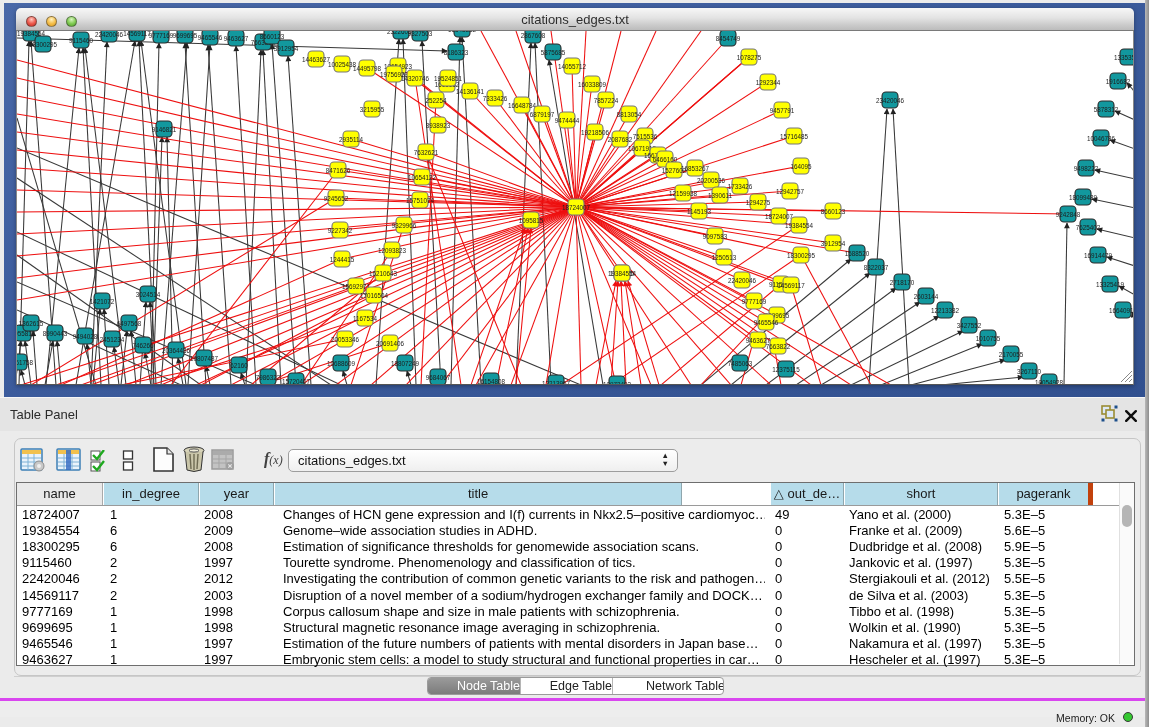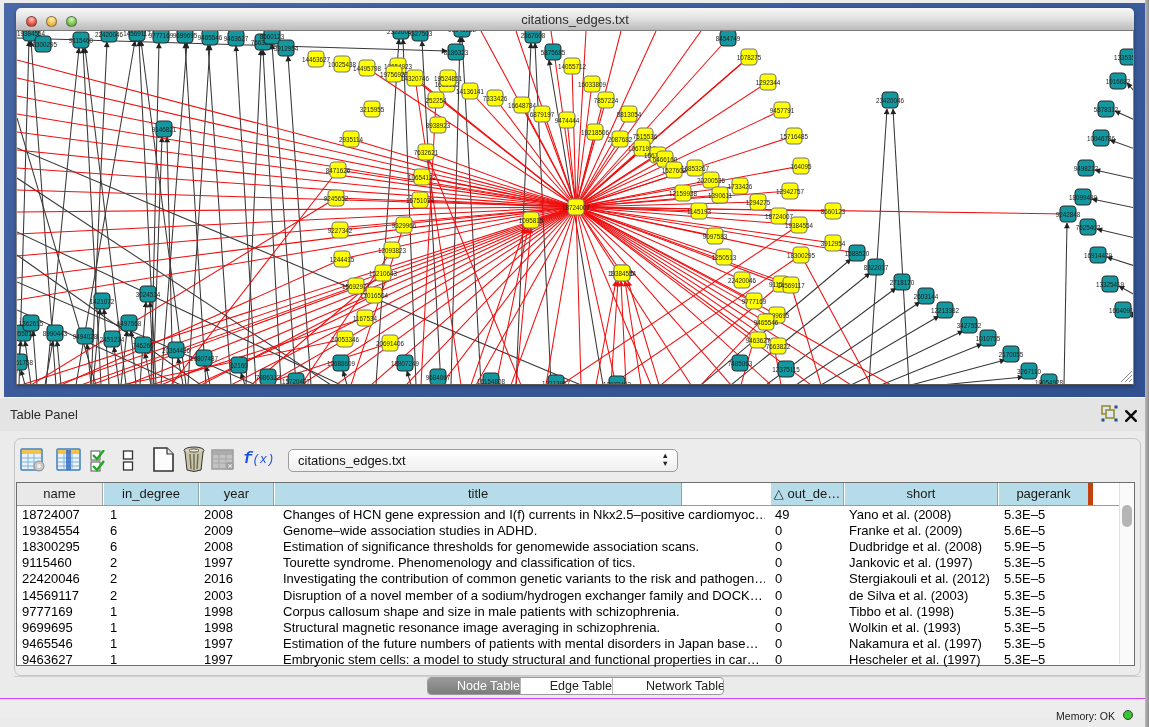--- a/index.html
+++ b/index.html
@@ -41,21 +41,21 @@
 #sth{left:2px;top:22px;width:10px;height:22px;background:#b5b5b5;border-radius:5px}
 
 #tabs{left:427px;top:677px;width:297px;height:18px;background:#fff;border:1px solid #9b9b9b;
  border-radius:4px;font-size:12.5px;color:#222;overflow:hidden}
 #tabs .seg{position:absolute;top:0;height:18px;text-align:right;line-height:17px}
 #seg1{left:0;width:92px;background:linear-gradient(#9a9a9a,#787878);color:#fff}
 #seg2{left:92px;width:92px;border-left:1px solid #b5b5b5}
 #seg3{left:184px;width:113px;border-left:1px solid #b5b5b5}
 #tabline{left:14px;top:676px;width:1127px;height:1px;background:#cfcfcf}
 
-#status{left:0;top:698px;width:1145px;height:19px;background:#ededed;border-top:1px solid #d946ef}
+#status{left:0;top:698px;width:1145px;height:19px;background:#ededed;border-top:3px solid #d946ef}
 #mem{right:30px;top:11px;font-size:10.5px;color:#222}
 #memdot{right:12px;top:11px;width:10px;height:10px;border-radius:50%;background:#35c831;border:1.5px solid #3a3a3a}
 
 #redge{left:1145px;top:0;width:4px;height:727px;background:linear-gradient(90deg,#b8b8b8,#8e8e8e)}
 #tpfloat{left:1101px;top:7px;width:17px;height:17px}
 #tpclose{left:1125px;top:12px}
 </style></head><body>
 <div id="desk" class="abs"></div>
 <div id="netwin" class="abs">
   <div id="tbar" class="abs">
@@ -651,41 +651,41 @@
    <rect x="2" y="2" width="19" height="4" fill="#ababab"></rect>
    <g stroke="#a5a5a5" stroke-width="1">
         <line x1="2" y1="10" x2="21" y2="10"></line>
         <line x1="2" y1="14" x2="21" y2="14"></line>
         <line x1="8" y1="6" x2="8" y2="20"></line>
         <line x1="15" y1="6" x2="15" y2="20"></line>
       </g>
    <circle cx="19" cy="17" r="4" fill="#9f9f9f"></circle>
       <path d="M17.3 15.3 L20.7 18.7 M20.7 15.3 L17.3 18.7" stroke="#e4e4e4" stroke-width="1.2"></path>
  </svg>
- <div class="abs" style="left:243px;top:53px;font-size:16px;color:#1d4ed8;font-family:Liberation Mono, monospace;font-style:italic"><b>f</b><span style="font-size:12px">(x)</span></div>
+ <div class="abs" style="left:264px;top:53px;font-size:16px;color:#404040;font-family:Liberation Serif, serif;font-style:italic"><b>f</b><span style="font-size:12px">(x)</span></div>
  <div id="combo" class="abs">citations_edges.txt<span class="ar">▲<br>▼</span></div>
 
  <div id="tbl" class="abs"></div>
  <div id="hdr" class="abs" style="left:17px;top:86px">
    <div class="hc" style="left:0;width:86px;background:#e9e9e9;border-right:1px solid #a9a9a9">name</div>
    <div class="hc" style="left:87px;width:95px">in_degree</div>
    <div class="hc" style="left:183px;width:74px">year</div>
    <div class="hc" style="left:258px;width:407px">title</div>
    <div class="hc" style="left:754px;width:73px">△ out_de…</div>
    <div class="hc" style="left:828px;width:153px">short</div>
    <div class="hc" style="left:982px;width:94px;border-right:5px solid #c2410c">pagerank</div>
  </div>
  <div class="abs" style="left:0;top:-397px;width:0;height:0">
       <div class="trow" style="top:506.5px">
         <span style="left:22px">18724007</span>
         <span style="left:110px">1</span>
         <span style="left:204px">2008</span>
         <span style="left:283px;width:482px;overflow:hidden;white-space:nowrap">Changes of HCN gene expression and I(f) currents in Nkx2.5–positive cardiomyoc…</span>
         <span style="left:775px">49</span>
-        <span style="left:849px">Yano et al. (2008)</span>
+        <span style="left:849px">Yano et al. (2000)</span>
         <span style="left:1004px">5.3E–5</span>
       </div>
 <div class="trow" style="top:522.7px">
         <span style="left:22px">19384554</span>
         <span style="left:110px">6</span>
         <span style="left:204px">2009</span>
         <span style="left:283px;width:482px;overflow:hidden;white-space:nowrap">Genome–wide association studies in ADHD.</span>
         <span style="left:775px">0</span>
         <span style="left:849px">Franke et al. (2009)</span>
         <span style="left:1004px">5.6E–5</span>
@@ -704,21 +704,21 @@
         <span style="left:110px">2</span>
         <span style="left:204px">1997</span>
         <span style="left:283px;width:482px;overflow:hidden;white-space:nowrap">Tourette syndrome. Phenomenology and classification of tics.</span>
         <span style="left:775px">0</span>
         <span style="left:849px">Jankovic et al. (1997)</span>
         <span style="left:1004px">5.3E–5</span>
       </div>
 <div class="trow" style="top:571.3px">
         <span style="left:22px">22420046</span>
         <span style="left:110px">2</span>
-        <span style="left:204px">2016</span>
+        <span style="left:204px">2012</span>
         <span style="left:283px;width:482px;overflow:hidden;white-space:nowrap">Investigating the contribution of common genetic variants to the risk and pathogen…</span>
         <span style="left:775px">0</span>
         <span style="left:849px">Stergiakouli et al. (2012)</span>
         <span style="left:1004px">5.5E–5</span>
       </div>
 <div class="trow" style="top:587.5px">
         <span style="left:22px">14569117</span>
         <span style="left:110px">2</span>
         <span style="left:204px">2003</span>
         <span style="left:283px;width:482px;overflow:hidden;white-space:nowrap">Disruption of a novel member of a sodium/hydrogen exchanger family and DOCK…</span>
@@ -734,21 +734,21 @@
         <span style="left:775px">0</span>
         <span style="left:849px">Tibbo et al. (1998)</span>
         <span style="left:1004px">5.3E–5</span>
       </div>
 <div class="trow" style="top:619.9px">
         <span style="left:22px">9699695</span>
         <span style="left:110px">1</span>
         <span style="left:204px">1998</span>
         <span style="left:283px;width:482px;overflow:hidden;white-space:nowrap">Structural magnetic resonance image averaging in schizophrenia.</span>
         <span style="left:775px">0</span>
-        <span style="left:849px">Wolkin et al. (1993)</span>
+        <span style="left:849px">Wolkin et al. (1990)</span>
         <span style="left:1004px">5.3E–5</span>
       </div>
 <div class="trow" style="top:636.1px">
         <span style="left:22px">9465546</span>
         <span style="left:110px">1</span>
         <span style="left:204px">1997</span>
         <span style="left:283px;width:482px;overflow:hidden;white-space:nowrap">Estimation of the future numbers of patients with mental disorders in Japan base…</span>
         <span style="left:775px">0</span>
         <span style="left:849px">Nakamura et al. (1997)</span>
         <span style="left:1004px">5.3E–5</span>

